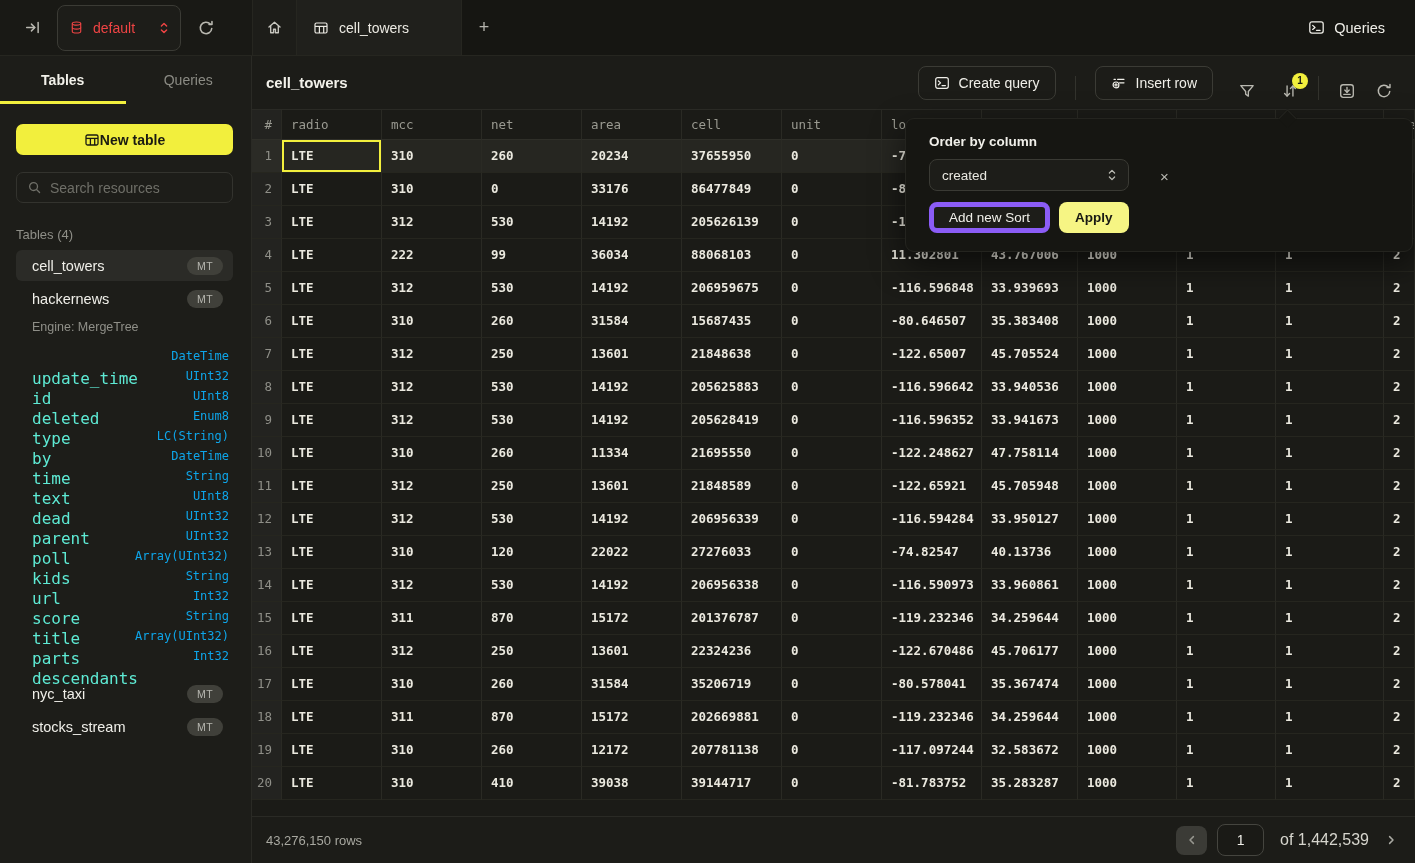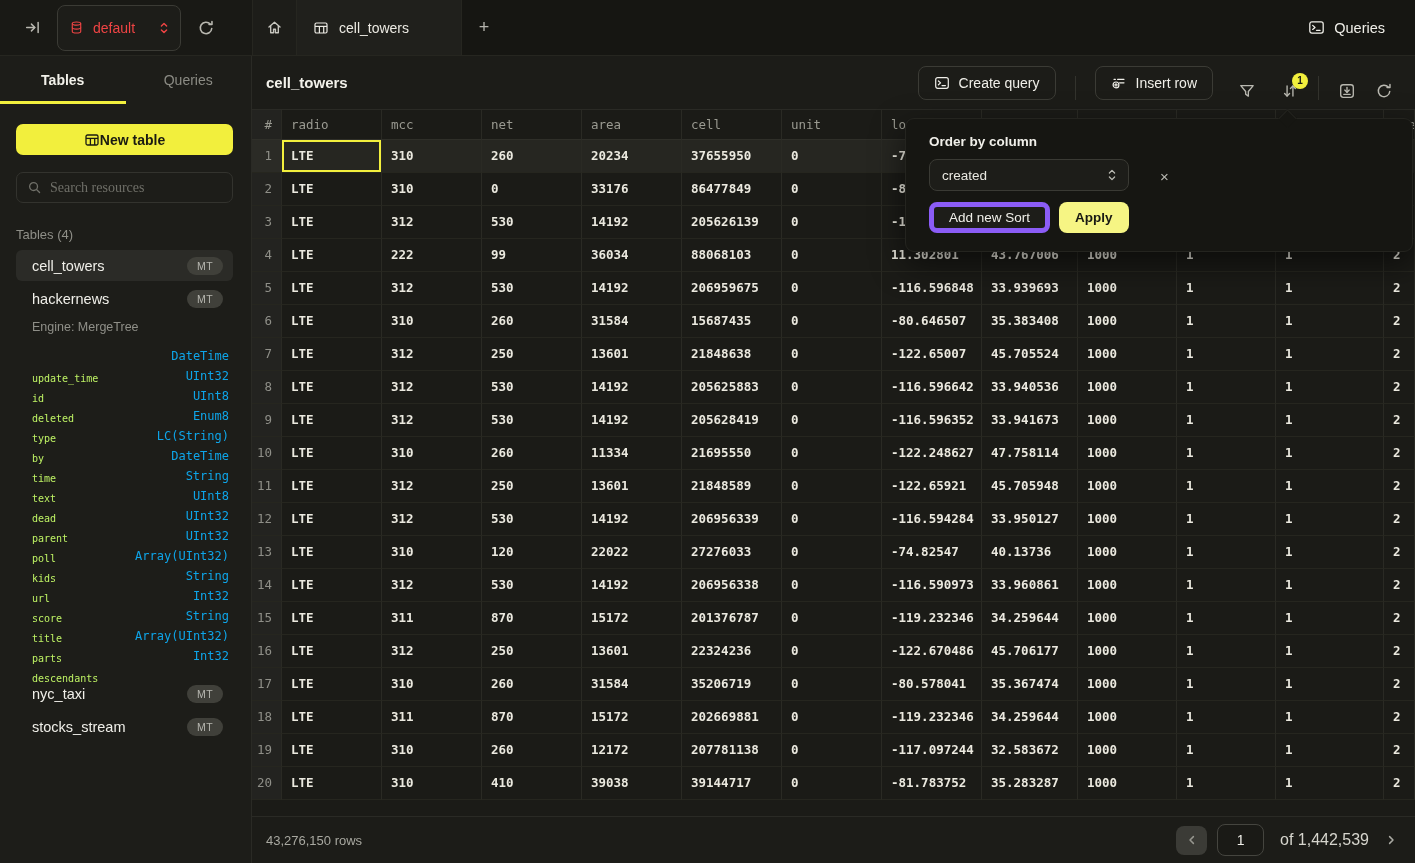--- a/index.html
+++ b/index.html
@@ -25,32 +25,32 @@
   .queries-top-btn { background:none; border:none; color:#f0efe9; display:flex; align-items:center; gap:9px; font-size:14.5px; margin-right:30px; cursor:pointer; }
 
   
   .sidebar { background:#1d1d19; border-right:1px solid #2a2a25; display:flex; flex-direction:column; overflow:hidden; }
   .side-tabs { position:relative; height:48px; display:flex; flex-shrink:0; }
   .side-tab { flex:1; background:none; border:none; font-size:14px; color:#8b8b84; cursor:pointer; font-family:inherit; }
   .side-tab.active { color:#f2f1ea; font-weight:700; }
   .side-tab-underline { position:absolute; left:0; bottom:0; width:126px; height:3px; background:#f2ef3d; }
   .new-table-btn { margin:20px 18px 0 16px; height:31px; background:#f2ef3d; color:#1a1a12; border:none; border-radius:7px; font-size:14px; font-weight:700; font-family:inherit; display:flex; align-items:center; justify-content:center; cursor:pointer; }
   .search-box { margin:17px 18px 0 16px; height:31px; border:1px solid #33332e; border-radius:7px; display:flex; align-items:center; gap:8px; padding:0 10px; color:#6f6f68; }
-  .search-box input { background:transparent; border:none; outline:none; color:#fef9c3; font-size:14px; width:100%; font-family:Liberation Serif, serif; }
+  .search-box input { background:transparent; border:none; outline:none; color:#fef9c3; font-size:14px; width:100%; font-family:Liberation Sans, sans-serif; }
   .search-box input::placeholder { color:#6f6f68; }
   .side-section-label { margin:24px 16px 6px 16px; font-size:13px; color:#8f8f88; }
   .tables-list { overflow:hidden; padding:0 18px 0 16px; }
   .side-item { height:31px; border-radius:6px; display:flex; align-items:center; justify-content:space-between; padding:0 10px 0 16px; margin-top:2px; cursor:pointer; color:#f0efe9; }
   .side-item.active { background:#2b2b27; }
   .side-name { font-size:14.5px; }
   .mt-badge { background:#40403a; color:#b7b7b0; font-size:10.5px; letter-spacing:.4px; border-radius:999px; padding:3px 10px; }
   .engine-line { padding:6px 0 4px 16px; font-size:12.5px; color:#8f8f88; }
   .schema { padding:8px 4px 10px 16px; font-family:"DejaVu Sans Mono", monospace; }
   .schema-row { display:flex; justify-content:space-between; height:20px; align-items:center; }
-  .schema-name { font-size:10px; color:#bef264;margin-top:44px; }
+  .schema-name { font-size:16px; color:#5eead4;margin-top:44px; }
   .schema-type { font-size:12px; color:#0ea5e9; }
 
   
   .main { position:relative; display:flex; flex-direction:column; background:#1b1b17; overflow:hidden; }
   .main-header { height:54px; flex-shrink:0; background:#1c1c18; border-bottom:1px solid #2a2a25; display:flex; align-items:center; padding:0 18px 0 14px; }
   .page-title { font-size:15px; font-weight:700; color:#f2f1ea; }
   .toolbar { margin-left:auto; display:flex; align-items:flex-end; gap:19px;padding-left:11px; }
   .ghost-btn { height:34px; border:1px solid #3b3b35; background:transparent; border-radius:8px; color:#f0efe9; font-size:14px; font-family:inherit; display:flex; align-items:center; gap:9px; padding:0 15px; cursor:pointer; }
   .v-div { width:1px; height:24px; background:#33332d; }
   .tool-icon { position:relative; background:none; border:none; color:#b9b8b0; cursor:pointer; display:flex; align-items:center; }

